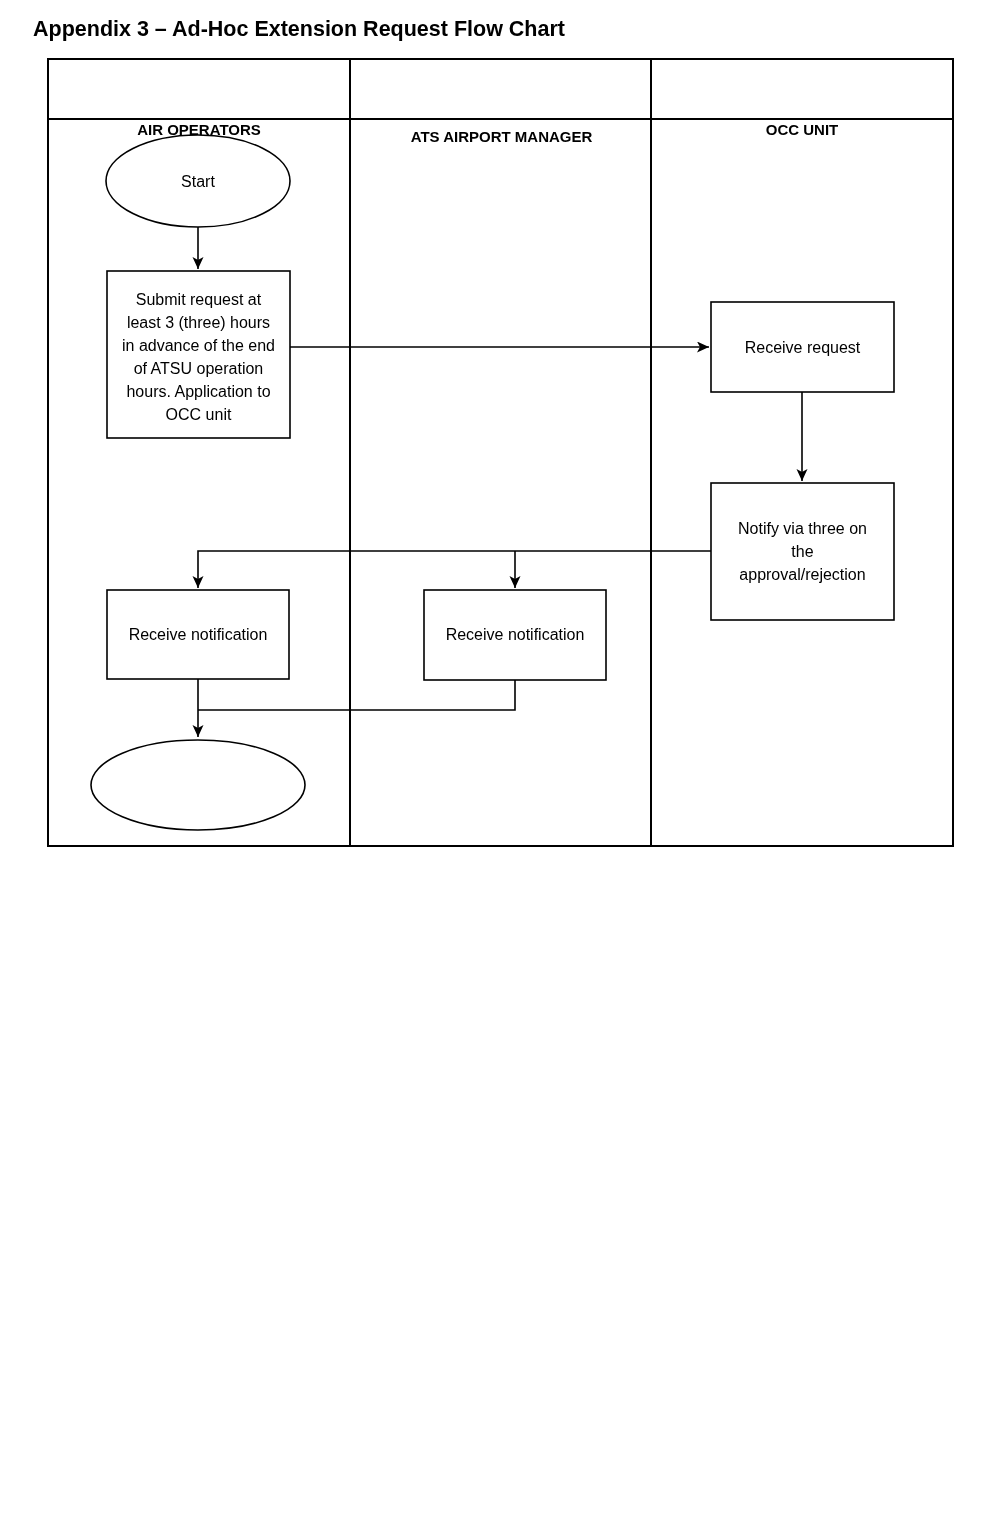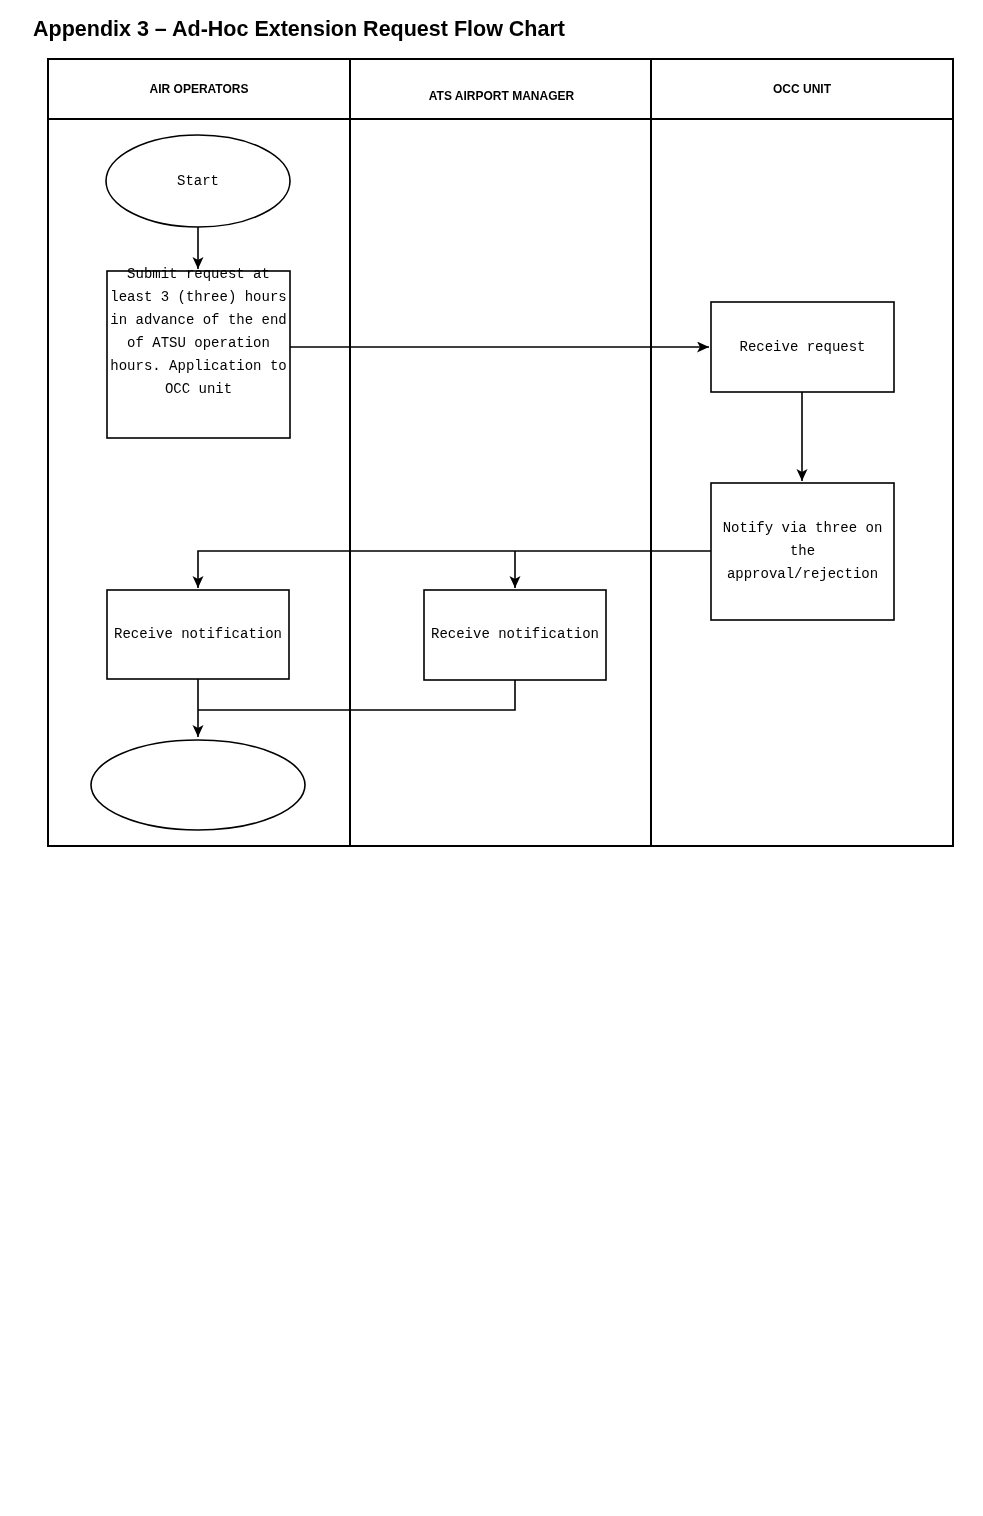--- a/index.html
+++ b/index.html
@@ -36,35 +36,35 @@
     position:absolute;
     display:flex;
     align-items:center;
     justify-content:center;
     text-align:center;
     color:var(--text);
     pointer-events:none;
   }
   .lane-header{
     font-weight:bold;
-    font-size:12px;
+    font-size:15px;
+    margin-top:40px;
   }
   .node-label{
-    font-size:14px;
+    font-size:16px;
     line-height:23px;
     white-space:pre-line;
-    font-family:Liberation Mono, monospace;
   }
   
   .hdr-1{left:48px;top:59px;width:302px;height:60px;}
   .hdr-2{left:350px;top:66px;width:303px;height:60px;}
   .hdr-3{left:651px;top:59px;width:302px;height:60px;}
   
   .lbl-start{left:106px;top:135px;width:184px;height:92px;}
-  .lbl-submit{left:110px;top:262px;width:177px;height:140px;}
+  .lbl-submit{left:110px;top:287px;width:177px;height:140px;}
   .lbl-receive-request{left:713px;top:304px;width:179px;height:86px;}
   .lbl-notify{left:713px;top:485px;width:179px;height:133px;}
   .lbl-rn-air{left:109px;top:592px;width:178px;height:85px;}
   .lbl-rn-ats{left:426px;top:591px;width:178px;height:87px;}
   .lbl-end{left:91px;top:740px;width:214px;height:90px;}
 </style>
 </head>
 <body>
 
 <div class="page">

